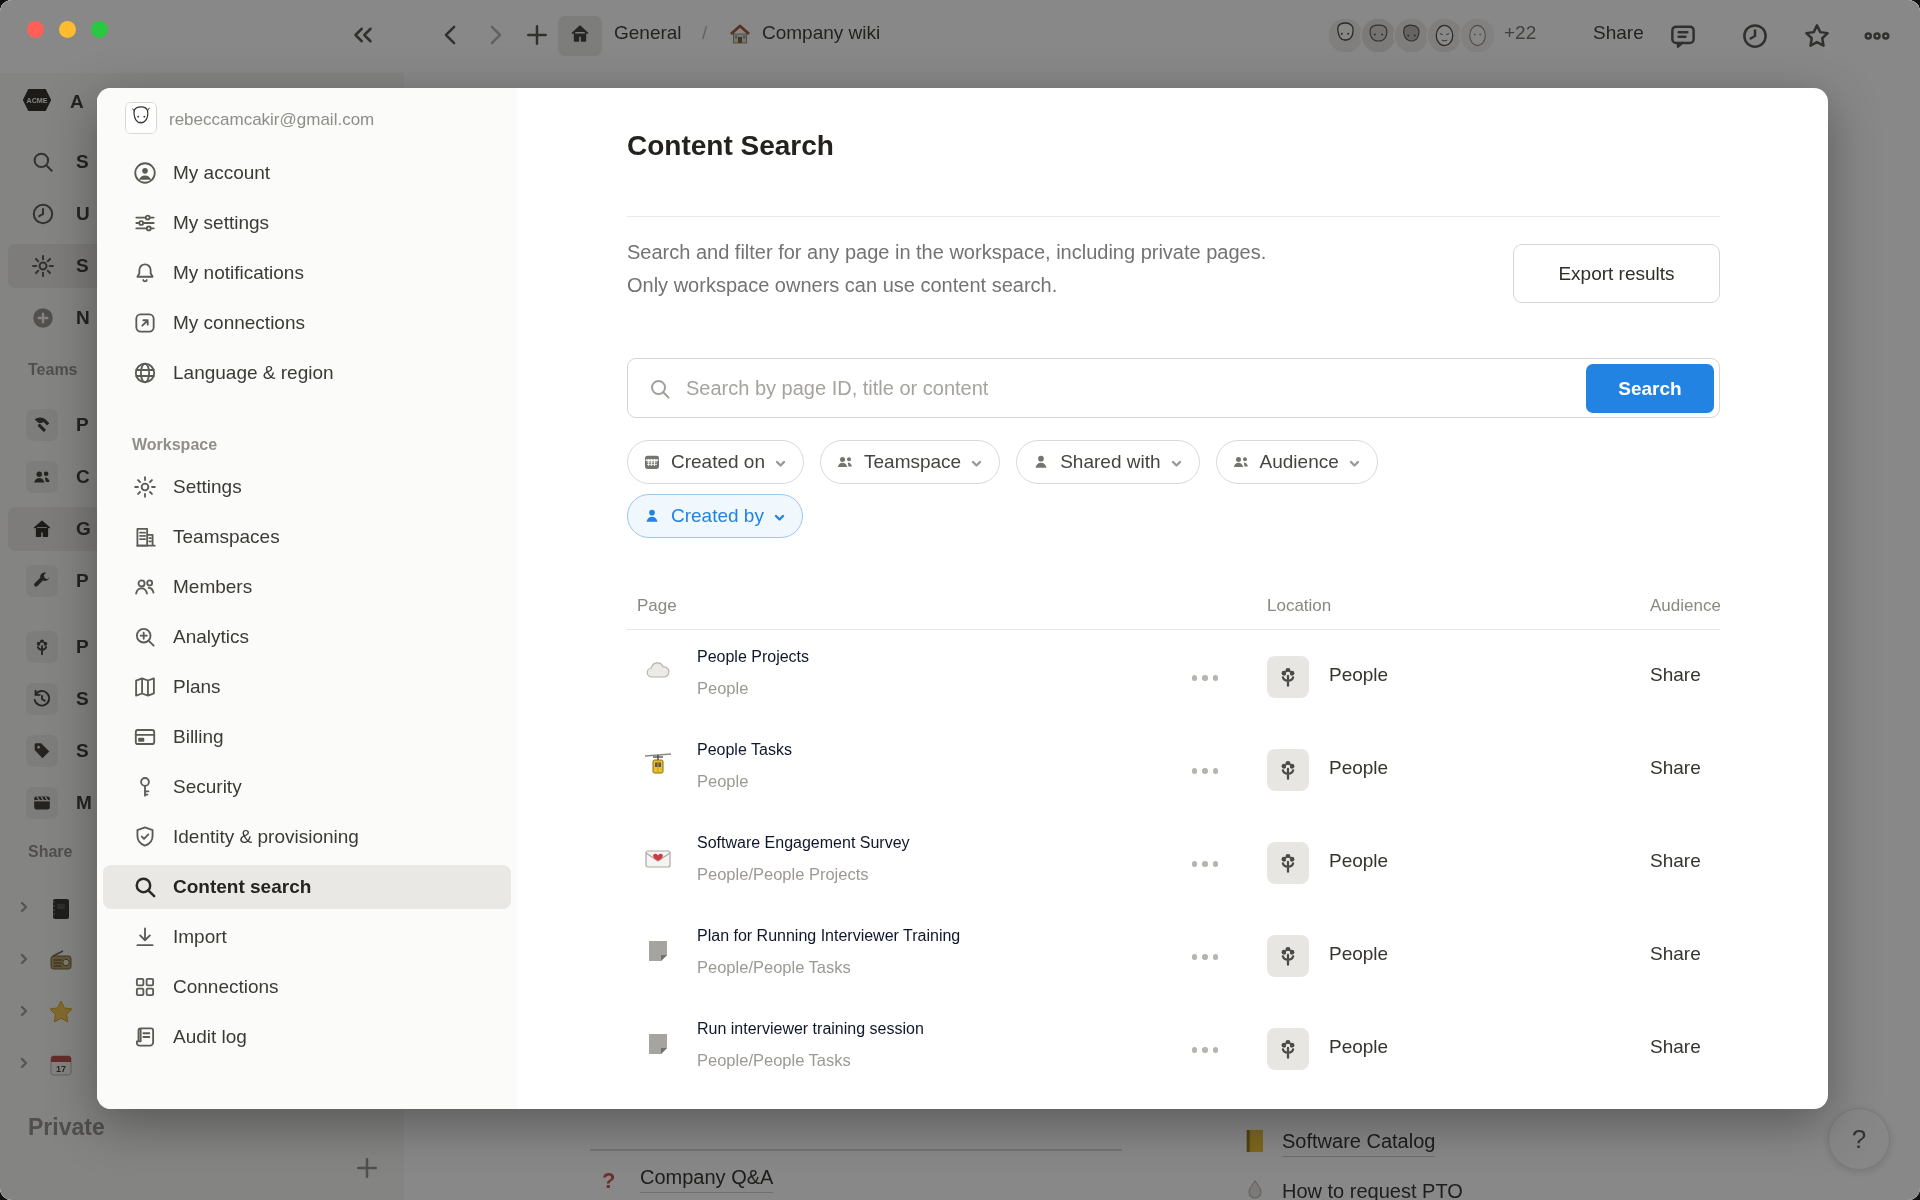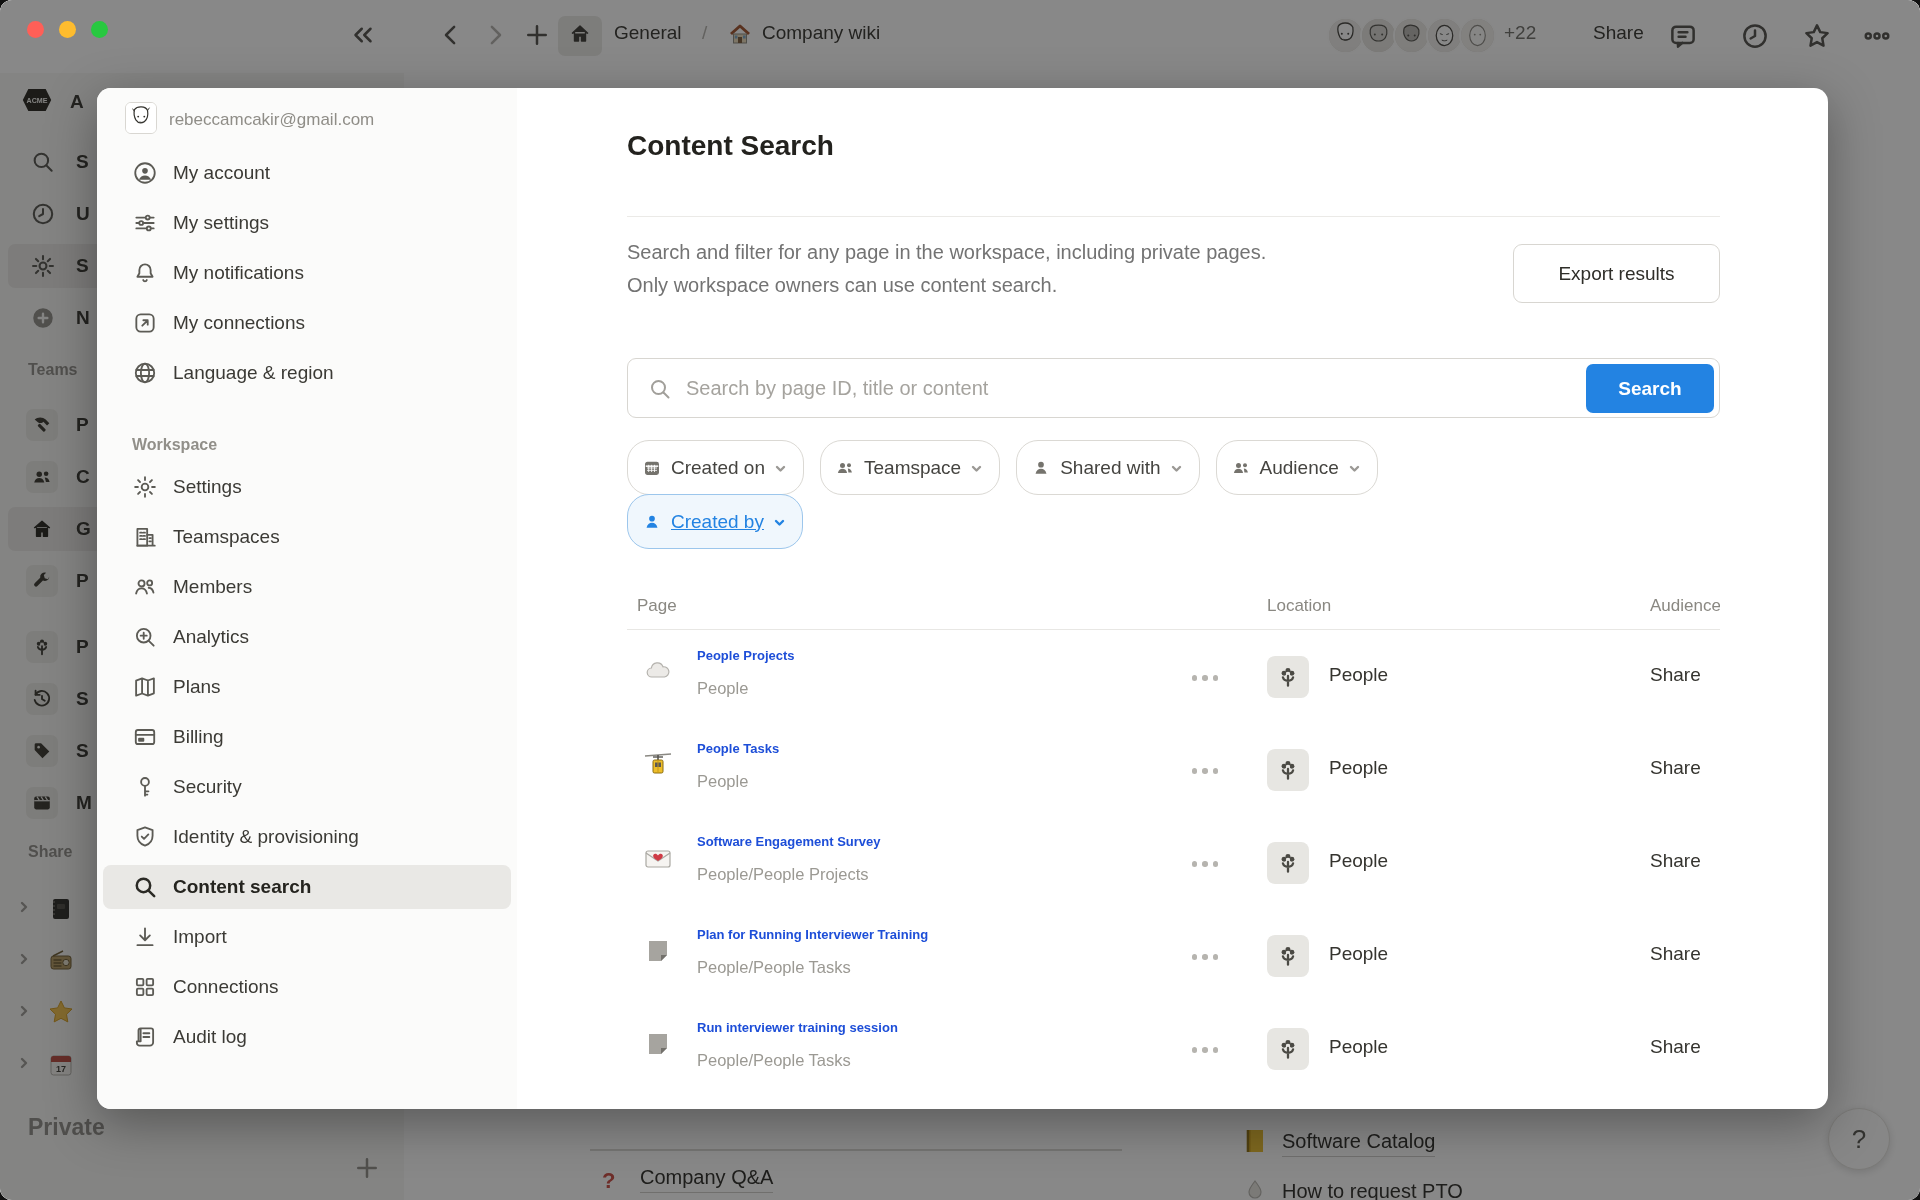--- a/index.html
+++ b/index.html
@@ -62,35 +62,35 @@
   .cs-hr{position:absolute;left:0;top:128px;width:1093px;height:1px;background:#ebeae7;}
   .cs-desc{position:absolute;left:0;top:148px;width:840px;font-size:20px;line-height:33px;color:#737373;}
   .export-btn{position:absolute;right:0;top:156px;width:207px;height:59px;border:1px solid #d8d6d1;border-radius:9px;background:#fff;font-size:19px;color:#2f2e29;display:flex;align-items:center;justify-content:center;cursor:pointer;}
   .searchbox{position:absolute;left:0;top:270px;width:1093px;height:60px;border:1px solid #d8d6d1;border-radius:9px;background:#fff;}
   .searchbox .s-ic{position:absolute;left:20px;top:18px;width:24px;height:24px;color:#a19f9a;}
   .searchbox .s-ic svg{width:24px;height:24px;stroke:currentColor;fill:none;stroke-width:2;stroke-linecap:round;}
   .searchbox input{position:absolute;left:56px;top:1px;width:880px;height:56px;border:0;outline:0;font-size:20px;color:#35342f;background:transparent;}
   .searchbox input::placeholder{color:#a5a39e;}
   .search-btn{position:absolute;right:5px;top:5px;width:128px;height:49px;border:0;border-radius:7px;background:#2383e2;color:#fff;font-size:19px;font-weight:600;cursor:pointer;}
   .chips{position:absolute;left:0;top:352px;display:flex;gap:16px;}
-  .chip{height:55px;border:1px solid #dbd9d4;border-radius:22px;background:#fff;display:flex;align-items:center;padding:0 16px 0 14px;gap:9px;cursor:pointer;}
+  .chip{height:44px;border:1px solid #dbd9d4;border-radius:22px;background:#fff;display:flex;align-items:center;padding:0 16px 0 14px;gap:9px;cursor:pointer;}
   .chip .c-ic{width:20px;height:20px;color:#75736d;}
   .chip .c-ic svg{width:20px;height:20px;}
   .chip .c-lb{font-size:19px;color:#454440;}
   .chip .c-ch{width:13px;height:13px;color:#9b9995;}
   .chip .c-ch svg{width:13px;height:13px;stroke:currentColor;fill:none;stroke-width:2.4;stroke-linecap:round;stroke-linejoin:round;}
   .chip.active{border-color:#9cc6ec;background:#f0f7fd;}
-  .chip.active .c-ic,.chip.active .c-lb,.chip.active .c-ch{color:#2383e2;text-decoration:underline;}
+  .chip.active .c-ic,.chip.active .c-lb,.chip.active .c-ch{color:#2383e2;}
   .chips2{position:absolute;left:0;top:406px;display:flex;}
   
   .t-head{position:absolute;left:0;top:500px;width:1200px;height:42px;border-bottom:1px solid #e8e7e4;}
   .t-h{position:absolute;top:8px;font-size:17px;color:#8a8882;white-space:nowrap;}
   .t-row{position:absolute;left:0;width:1200px;height:93px;cursor:pointer;}
   .r-ic{position:absolute;left:16px;top:26px;width:30px;height:30px;display:flex;align-items:center;justify-content:center;}
-  .r-title{position:absolute;left:70px;top:17px;font-size:13px;font-weight:700;color:#1d4ed8;white-space:nowrap;}
+  .r-title{position:absolute;left:70px;top:17px;font-size:16px;font-weight:400;color:#0f172a;white-space:nowrap;}
   .r-path{position:absolute;left:70px;top:48px;font-size:16.5px;color:#9b9993;white-space:nowrap;}
   .r-dots{position:absolute;left:555px;top:36px;width:46px;height:22px;display:flex;align-items:center;gap:5px;justify-content:center;cursor:pointer;}
   .r-dots i{width:5.5px;height:5.5px;border-radius:50%;background:#b6b4af;}
   .loc-badge{position:absolute;left:640px;top:25px;width:42px;height:42px;border-radius:8px;background:#e7e6e2;display:flex;align-items:center;justify-content:center;}
   .loc-lb{position:absolute;left:702px;top:33px;font-size:19px;color:#35342f;}
   .aud-lb{position:absolute;left:1023px;top:33px;font-size:19px;color:#35342f;white-space:nowrap;}
 </style>
 </head>
 <body>
 

